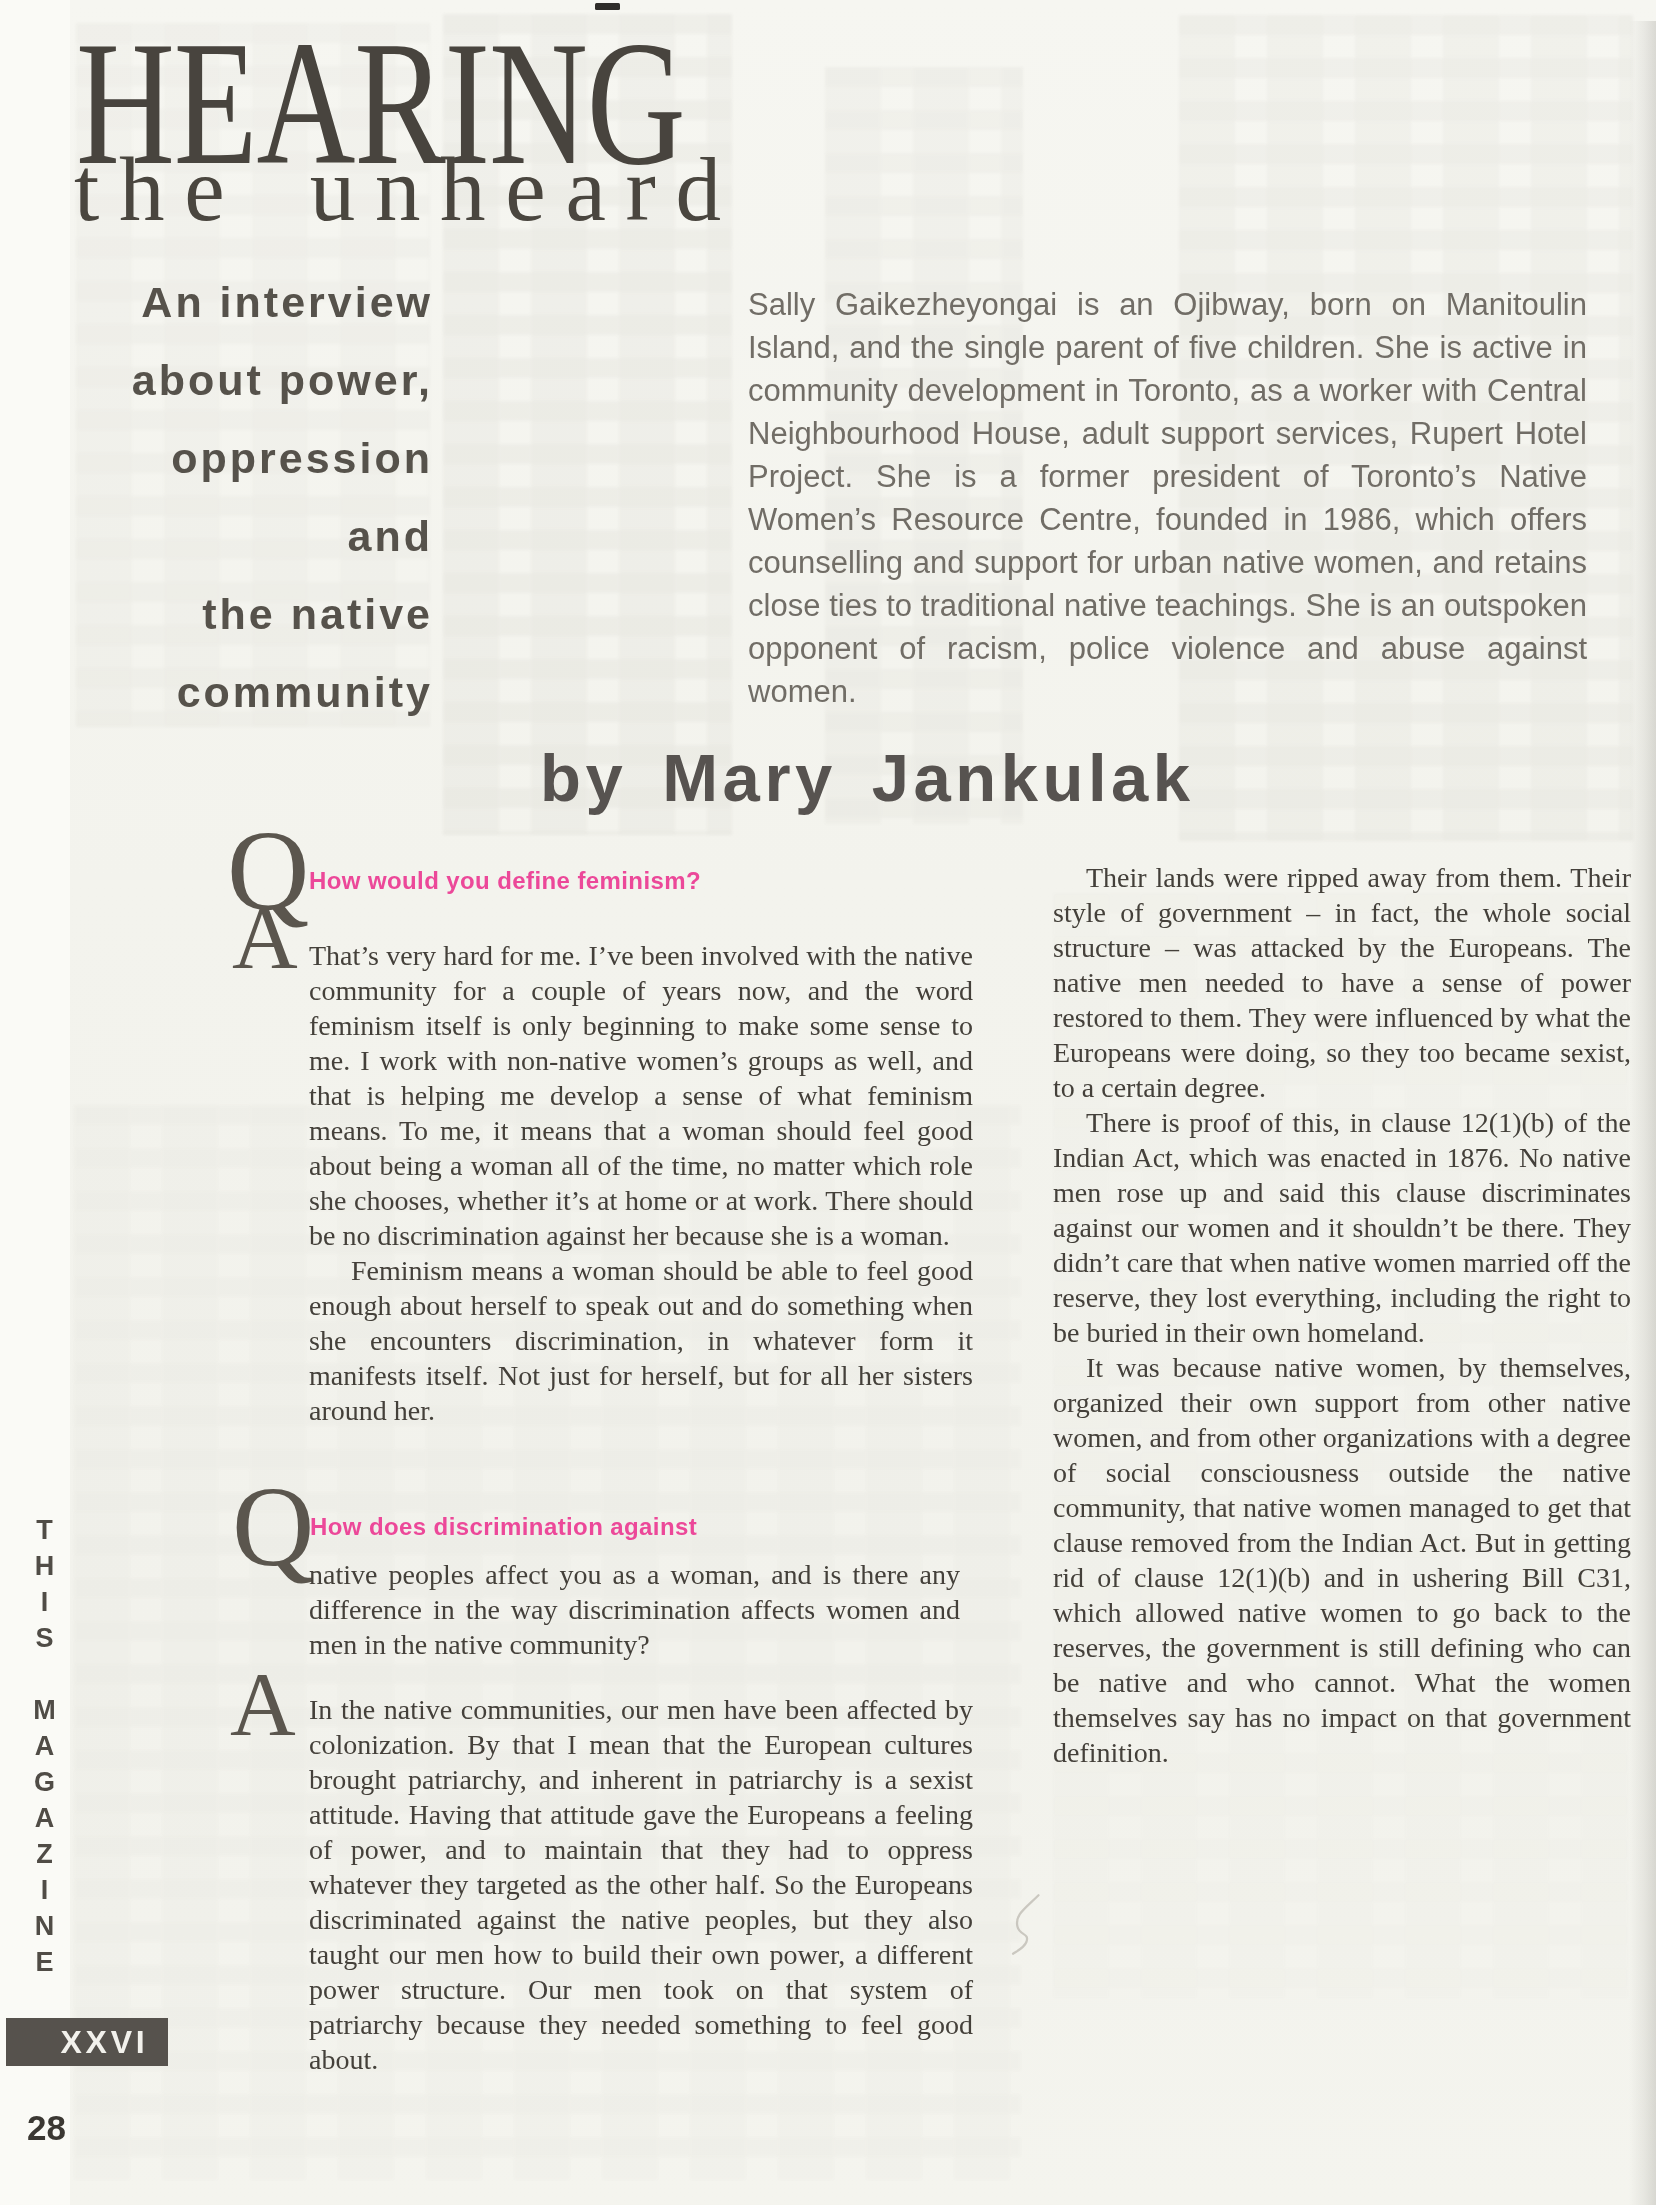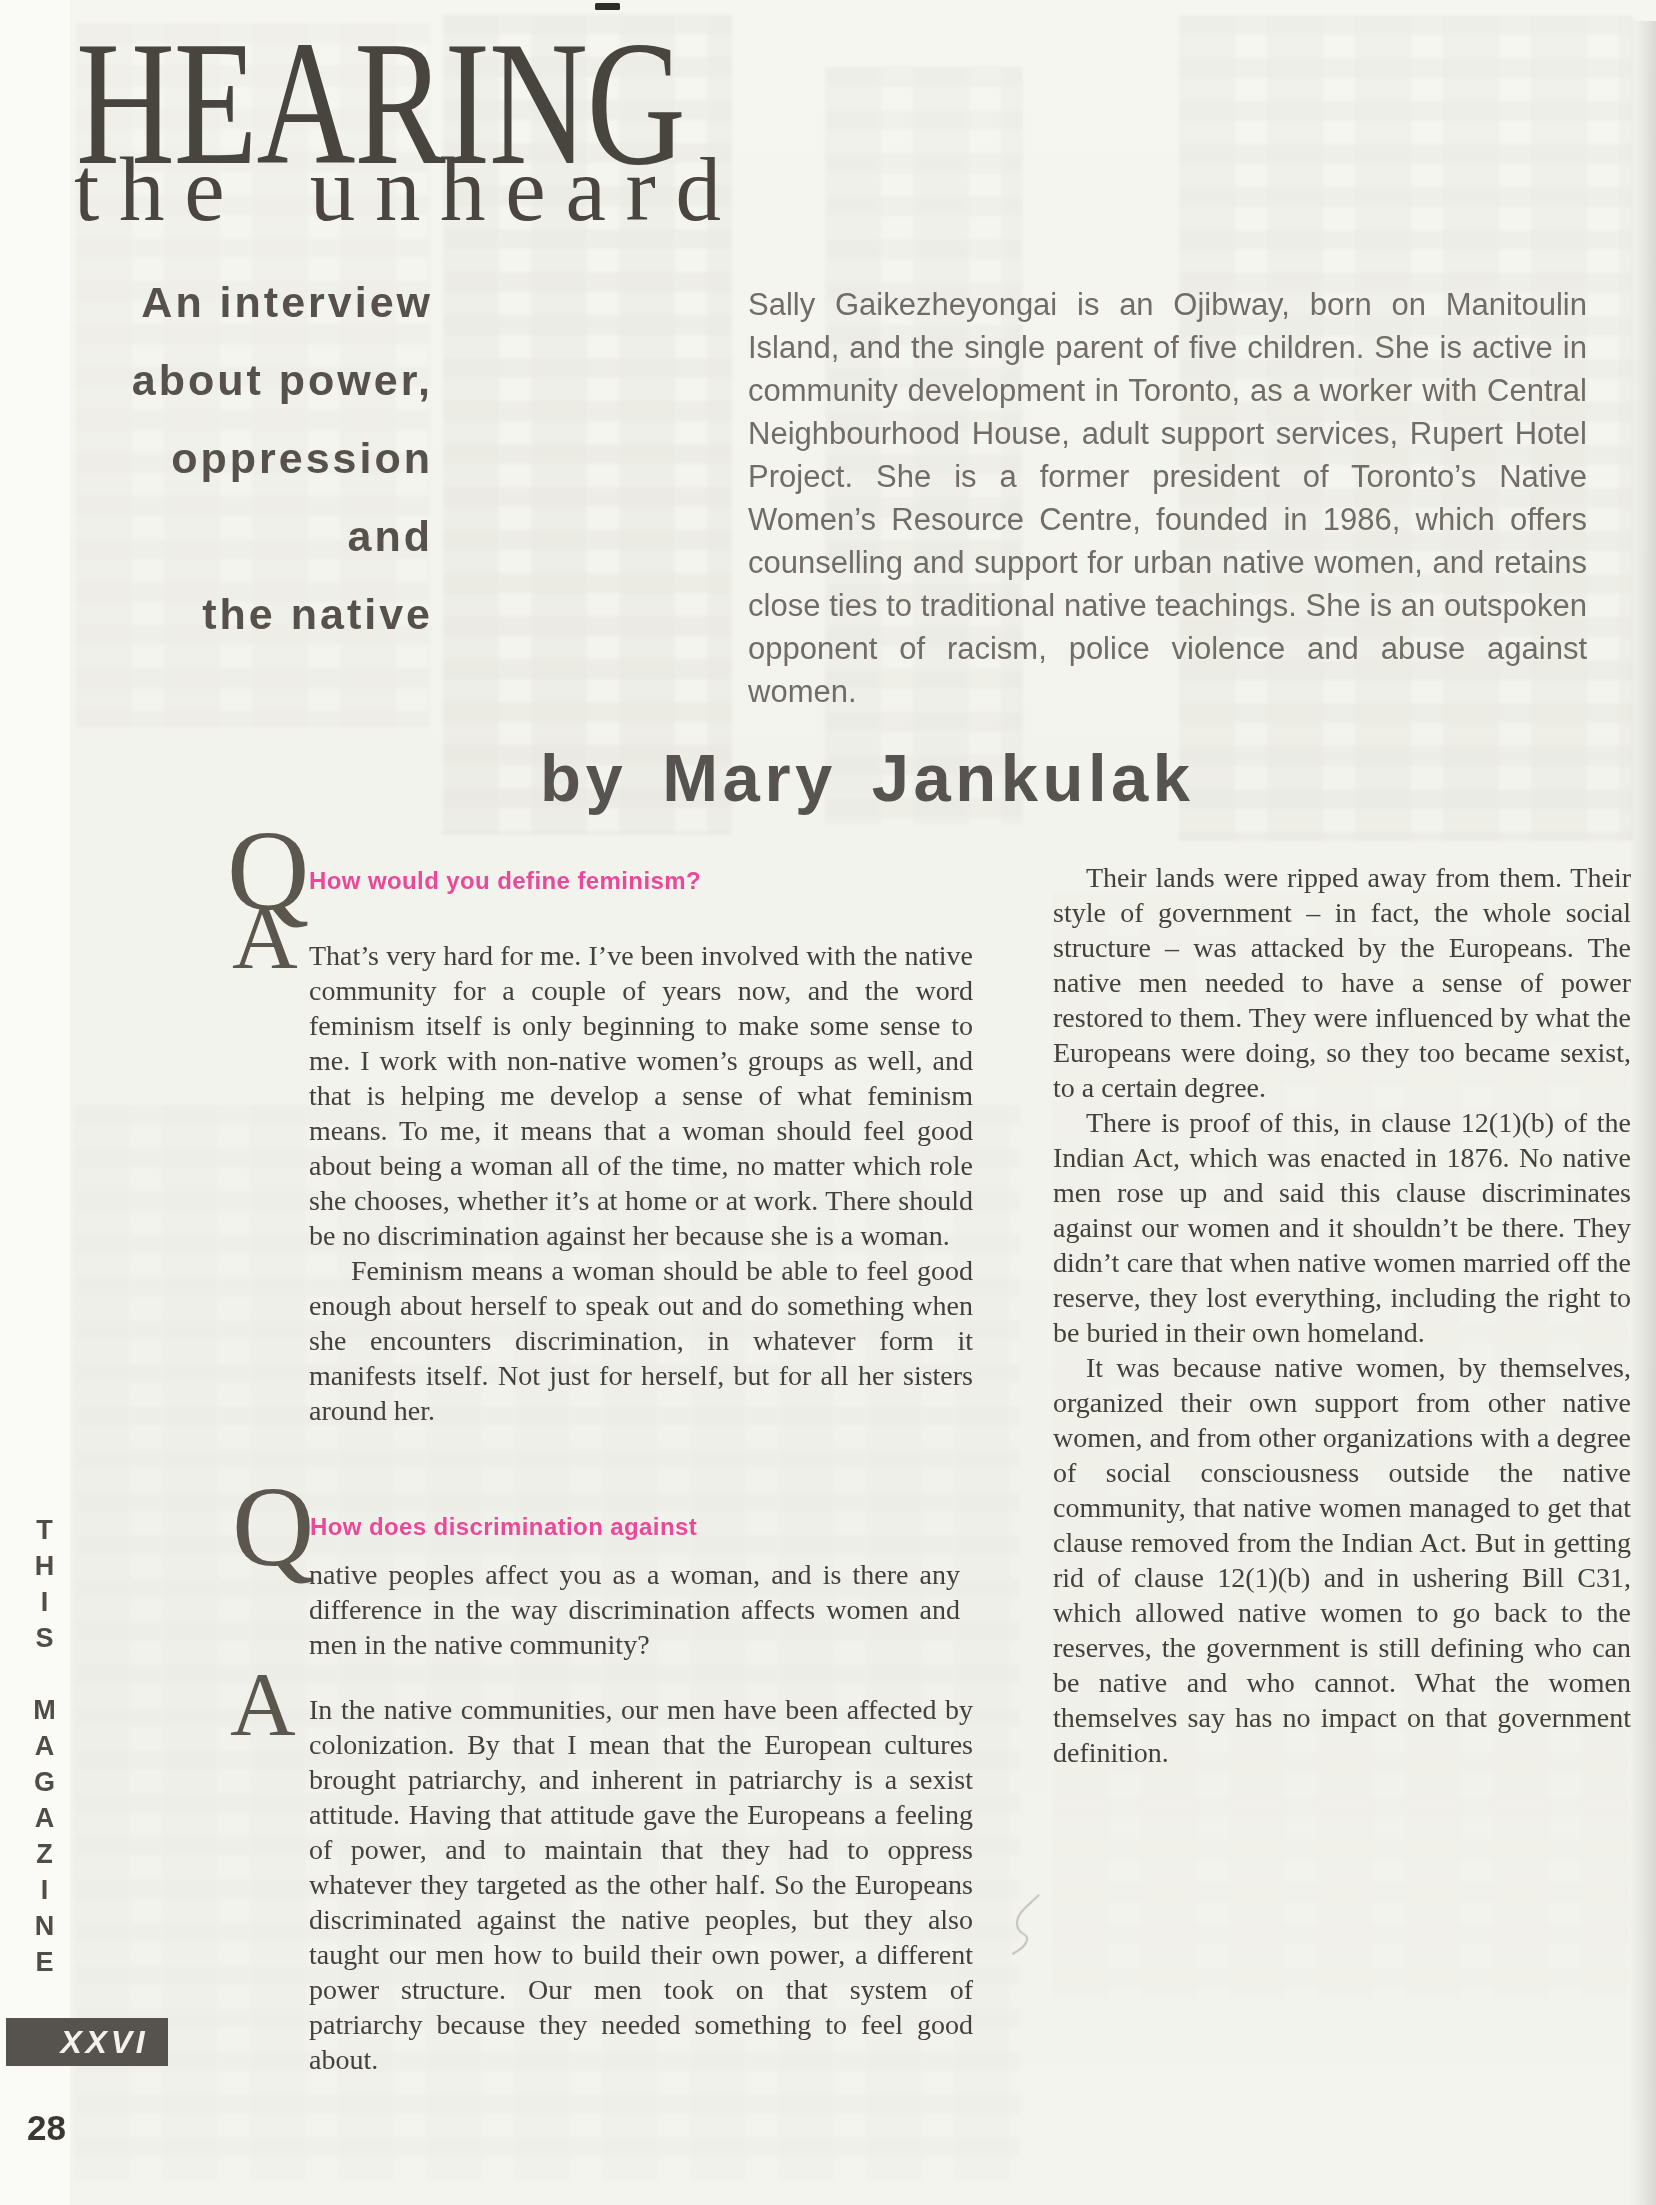--- a/index.html
+++ b/index.html
@@ -67,21 +67,21 @@
   .a2{top:1692px;}
   .colR{left:1053px;top:860px;width:578px;}
   .colR p{text-indent:33px;}
 
   
   .vert{left:30px;top:1515px;width:29px;text-align:center;}
   .vert span{display:block;height:36px;font-size:27px;font-weight:bold;color:#504c46;
     font-family:"Liberation Sans","DejaVu Sans",sans-serif;}
   .badge{left:6px;top:2018px;width:162px;height:48px;background:#56524d;
     line-height:48px;text-align:center;padding-left:35px;box-sizing:border-box;}
-  .badge span{font-style:italic;font-weight:bold;font-size:32px;letter-spacing:3.8px;color:#f2f1ec;
+  .badge span{font-weight:bold;font-size:32px;letter-spacing:3.8px;color:#f2f1ec;
     font-family:"Liberation Sans","DejaVu Sans",sans-serif;}
   .pagenum{left:27px;top:2108px;font-size:35px;font-weight:bold;color:#3b3833;
     font-family:"Liberation Sans","DejaVu Sans",sans-serif;}
 
   .pencil{left:1010px;top:1892px;opacity:.55;}
 </style>
 </head>
 <body>
 
 <div class="abs left-strip"></div>
@@ -99,20 +99,21 @@
 
 <div class="abs title1">HEARING</div>
 <div class="abs title2">the unheard</div>
 
 <div class="abs standfirst sans">
   <div>An interview</div>
   <div>about power,</div>
   <div>oppression</div>
   <div>and</div>
   <div>the native</div>
+  <div>community</div>
 </div>
 
 <p class="abs intro sans">Sally Gaikezheyongai is an Ojibway, born on Manitoulin Island, and the single parent of five children. She is active in community development in Toronto, as a worker with Central Neighbourhood House, adult support services, Rupert Hotel Project. She is a former president of Toronto’s Native Women’s Resource Centre, founded in 1986, which offers counselling and support for urban native women, and retains close ties to traditional native teachings. She is an outspoken opponent of racism, police violence and abuse against women.</p>
 
 <div class="abs byline sans">by Mary Jankulak</div>
 
 <div class="abs dropcap q1q">Q</div>
 <div class="abs qbold q1text sans">How would you define feminism?</div>
 <div class="abs dropcap q1a">A</div>
 <div class="abs body-text colL a1">

